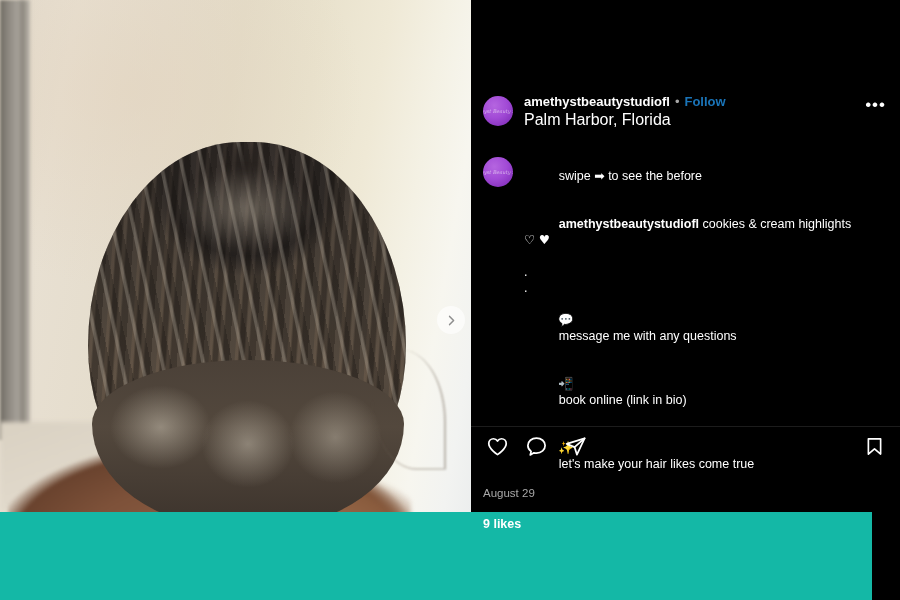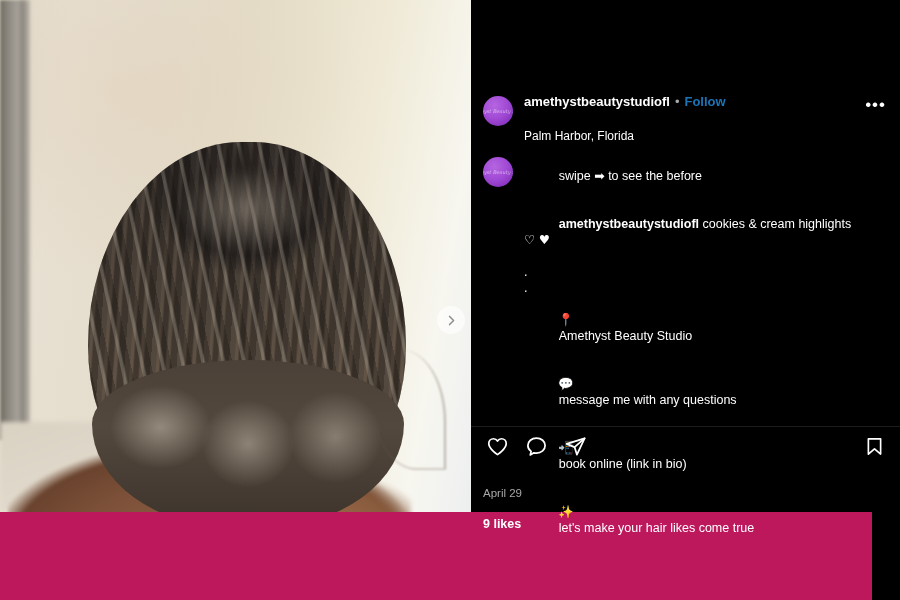--- a/index.html
+++ b/index.html
@@ -2,21 +2,21 @@
 <html><head>
 <meta charset="utf-8">
 <style>
   * { margin:0; padding:0; box-sizing:border-box; }
   html,body {
     width:900px; height:600px;
     background:#000;
     font-family:"Liberation Sans", sans-serif;
     overflow:hidden;
   }
-  .screen { position:relative; width:872px; height:600px; background:#be185d; }
+  .screen { position:relative; width:872px; height:600px; background:#14b8a6; }
 
   
   .photo-pane {
     position:absolute; left:0; top:0; width:471px; height:512px;
     overflow:hidden; background:#ded6c8;
   }
   .wall {
     position:absolute; inset:0;
     background:
       linear-gradient(100deg,
@@ -157,21 +157,21 @@
     position:absolute; left:50%; top:50%; transform:translate(-50%,-50%);
     font-family:"DejaVu Serif", serif; font-size:5px; line-height:6px;
     color:rgba(255,255,255,.55); text-align:center; white-space:nowrap;
     font-style:italic;
   }
   .hdr-text { margin-left:11px; }
   .hdr-line1 { font-size:13px; line-height:17px; display:flex; align-items:center; gap:0; }
   .uname { font-weight:bold; color:#fff; }
   .dot-sep { color:#a8a8a8; margin:0 5px; }
   .follow { color:#1a74b8; font-weight:bold; cursor:pointer; }
-  .hdr-line2 { font-size:12px; line-height:16px; color:#fff; margin-top:18px; }
+  .hdr-line2 { font-size:16px; line-height:16px; color:#fff; margin-top:2px; }
   .more-btn {
     position:absolute; right:14px; top:14px; width:24px; height:16px;
     color:#fff; font-size:17px; letter-spacing:1px; line-height:12px;
     cursor:pointer; text-align:right;
   }
 
   
   .caption-wrap {
     position:absolute; left:0; top:152px; width:100%;
     padding:0 14px 0 12px;
@@ -282,24 +282,20 @@
           <span>swipe </span><span class="emoji">➡</span><span> to see the before</span>
         </div>
         <div class="cap-line">
           <span class="uname">amethystbeautystudiofl</span><span> cookies &amp; cream highlights </span><span class="emoji">♡</span><span>&nbsp;</span><span class="emoji">♥</span>
         </div>
 
         <div class="cap-dot">.</div>
         <div class="cap-dot">.</div>
 
         <div class="cap-line">
-          <span class="emoji">📍</span>
-          <span>Amethyst Beauty Studio</span>
-        </div>
-        <div class="cap-line">
           <span class="emoji">💬</span>
           <span>message me with any questions</span>
         </div>
         <div class="cap-line">
           <span class="emoji">📲</span>
           <span>book online (link in bio)</span>
         </div>
         <div class="cap-line">
           <span class="emoji">✨</span>
           <span>let's make your hair likes come true</span>
@@ -330,16 +326,16 @@
         </div>
       </div>
       <div class="save-btn">
         <svg width="21" height="21" viewBox="0 0 24 24" fill="none" stroke="#fff" stroke-width="1.9" stroke-linecap="round" stroke-linejoin="round">
           <path d="M5 3.3 L19 3.3 L19 20.7 L12 14.6 L5 20.7 Z"></path>
         </svg>
       </div>
     </div>
 
     <div class="likes">9 likes</div>
-    <div class="date">April 29</div>
+    <div class="date">August 29</div>
 
   </div>
 </div>
 
 </body></html>

